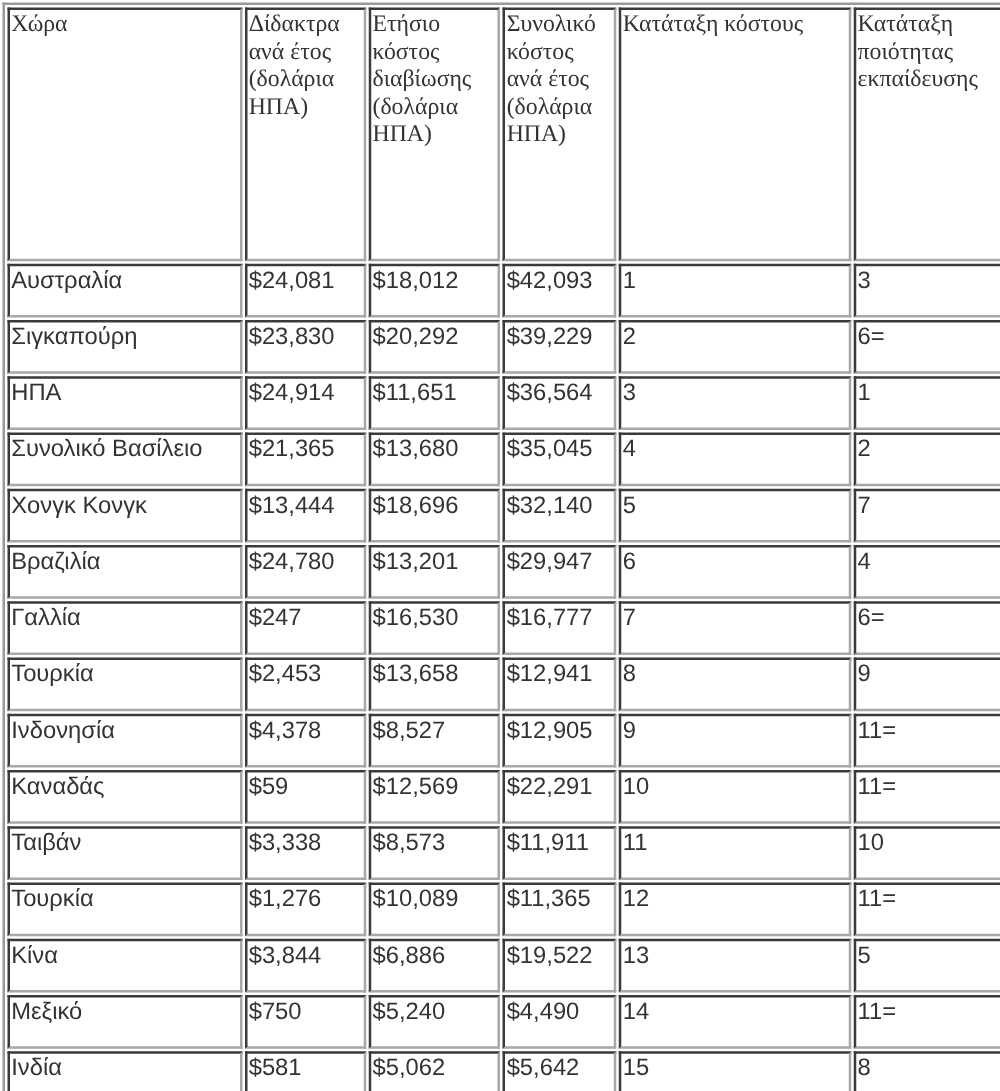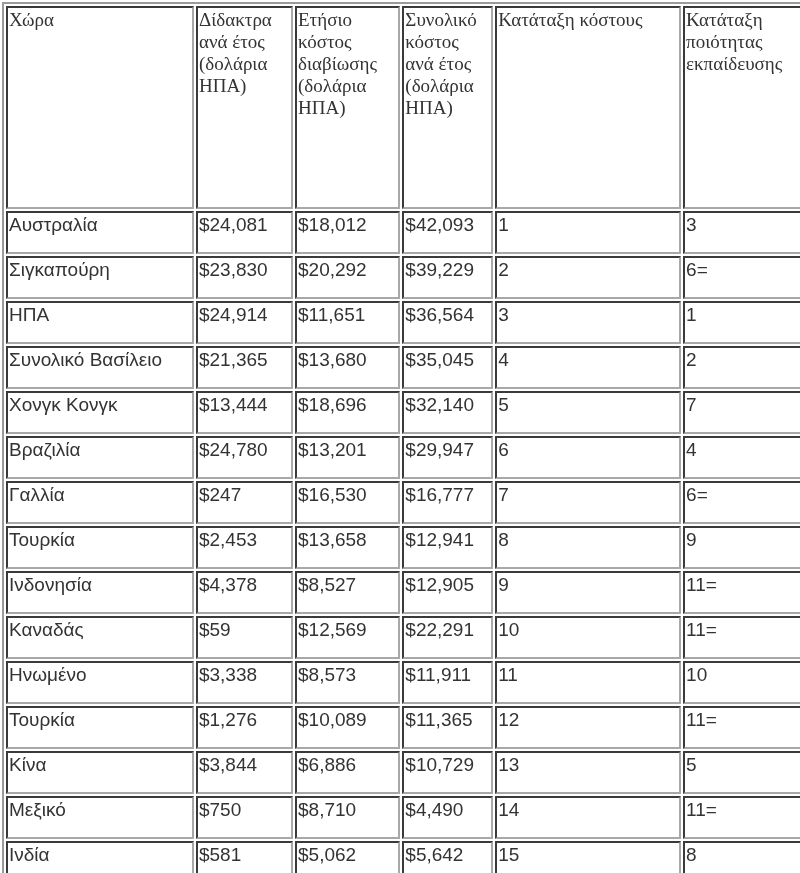--- a/index.html
+++ b/index.html
@@ -177,47 +177,47 @@
         </tr>
         <tr>
           <td>Καναδάς</td>
           <td>$59</td>
           <td>$12,569</td>
           <td>$22,291</td>
           <td>10</td>
           <td>11=</td>
         </tr>
         <tr>
-          <td>Ηνωμένο</td>
+          <td>Ταιβάν</td>
           <td>$3,338</td>
           <td>$8,573</td>
           <td>$11,911</td>
           <td>11</td>
           <td>10</td>
         </tr>
         <tr>
           <td>Τουρκία</td>
           <td>$1,276</td>
           <td>$10,089</td>
           <td>$11,365</td>
           <td>12</td>
           <td>11=</td>
         </tr>
         <tr>
           <td>Κίνα</td>
           <td>$3,844</td>
           <td>$6,886</td>
-          <td>$10,729</td>
+          <td>$19,522</td>
           <td>13</td>
           <td>5</td>
         </tr>
         <tr>
           <td>Μεξικό</td>
           <td>$750</td>
-          <td>$8,710</td>
+          <td>$5,240</td>
           <td>$4,490</td>
           <td>14</td>
           <td>11=</td>
         </tr>
         <tr>
           <td>Ινδία</td>
           <td>$581</td>
           <td>$5,062</td>
           <td>$5,642</td>
           <td>15</td>

